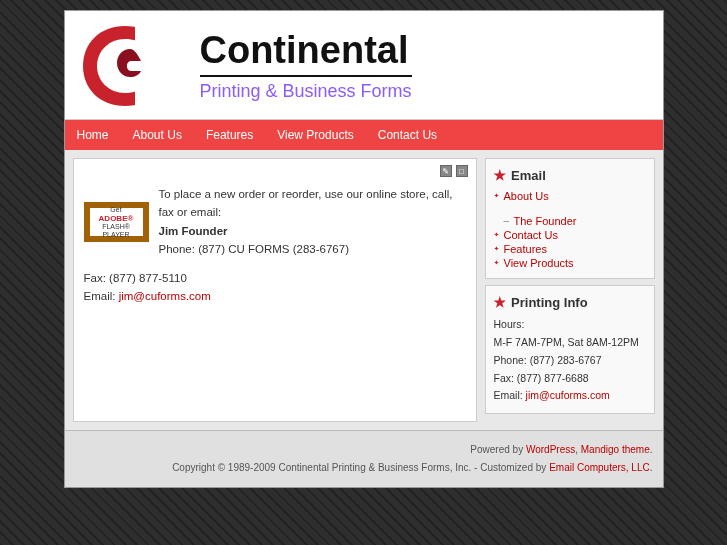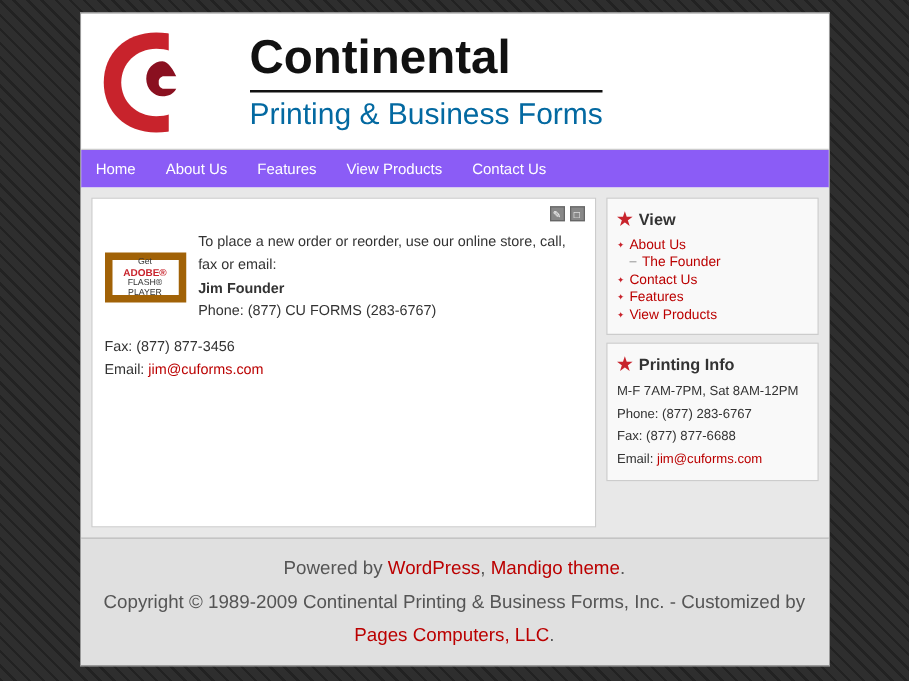--- a/index.html
+++ b/index.html
@@ -45,28 +45,28 @@
       font-family: Arial, Helvetica, sans-serif;
       line-height: 1.1;
     }
     .logo-divider {
       height: 2px;
       background: #111;
       margin: 4px 0;
       width: 100%;
     }
     .logo-subtitle {
-      font-size: 24px;
-      color: #0369a1;
+      font-size: 18px;
+      color: #8b5cf6;
       font-family: Arial, Helvetica, sans-serif;
       white-space: nowrap;
     }
     
     .nav-bar {
-      background: #8b5cf6;
+      background: #ef4444;
       padding: 0;
       display: flex;
       align-items: stretch;
     }
     .nav-item {
       color: #fff;
       padding: 8px 12px;
       font-size: 12px;
       cursor: pointer;
       white-space: nowrap;
@@ -197,20 +197,21 @@
     .sidebar-list li::before {
       content: '✦';
       position: absolute;
       left: 0;
       font-size: 7px;
       color: #c8232c;
       top: 3px;
     }
     .sidebar-list li.sub-item {
       padding-left: 20px;
+      margin-top: 11px;
     }
     .sidebar-list li.sub-item::before {
       content: '–';
       left: 10px;
       color: #888;
       font-size: 10px;
       top: 1px;
     }
     .sidebar-list a {
       color: #b00;
@@ -223,23 +224,23 @@
       line-height: 1.7;
     }
     .contact-info a {
       color: #b00;
       text-decoration: none;
     }
     
     .footer {
       background: #e0e0e0;
       border-top: 1px solid #bbb;
-      text-align: center;
+      text-align: right;
       padding: 10px;
-      font-size: 15px;
+      font-size: 10px;
       color: #555;
       line-height: 1.8;
     }
     .footer a {
       color: #b00;
       text-decoration: none;
     }
   </style>
 </head>
 <body>
@@ -291,50 +292,51 @@
           <div class="flash-text-small">FLASH® PLAYER</div>
         </div>
         <div class="content-intro">
           <div>To place a new order or reorder, use our online store, call, fax or email:</div>
           <div class="name">Jim Founder</div>
           <div>Phone: (877) CU FORMS (283-6767)</div>
         </div>
       </div>
 
       <div class="content-intro">
-        <div>Fax: (877) 877-3456</div>
+        <div>Fax: (877) 877-5110</div>
         <div>
           <span>Email:</span>
           <a href="mailto:jim@cuforms.com">jim@cuforms.com</a>
         </div>
       </div>
     </div>
 
     <div class="sidebar">
 
       <div class="sidebar-box">
         <div class="sidebar-title">
           <span class="star-icon">★</span>
-          <span>View</span>
+          <span>Email</span>
         </div>
         <ul class="sidebar-list">
           <li><a href="#">About Us</a></li>
           <li class="sub-item"><a href="#">The Founder</a></li>
           <li><a href="#">Contact Us</a></li>
           <li><a href="#">Features</a></li>
           <li><a href="#">View Products</a></li>
         </ul>
       </div>
 
       <div class="sidebar-box">
         <div class="sidebar-title">
           <span class="star-icon">★</span>
           <span>Printing Info</span>
         </div>
         <div class="contact-info">
+          <div>Hours:</div>
           <div>M-F 7AM-7PM, Sat 8AM-12PM</div>
           <div>Phone: (877) 283-6767</div>
           <div>Fax: (877) 877-6688</div>
           <div>
             <span>Email:</span>
             <a href="mailto:jim@cuforms.com">jim@cuforms.com</a>
           </div>
         </div>
       </div>
 
@@ -342,17 +344,17 @@
   </div>
 
   <div class="footer">
     <div>
       <span>Powered by</span>
       <a href="#">WordPress</a>,
       <a href="#">Mandigo theme</a>.
     </div>
     <div>
       <span>Copyright © 1989-2009 Continental Printing &amp; Business Forms, Inc. - Customized by</span>
-      <a href="#">Pages Computers, LLC</a>.
+      <a href="#">Email Computers, LLC</a>.
     </div>
   </div>
 
 </div>
 
 </body></html>

